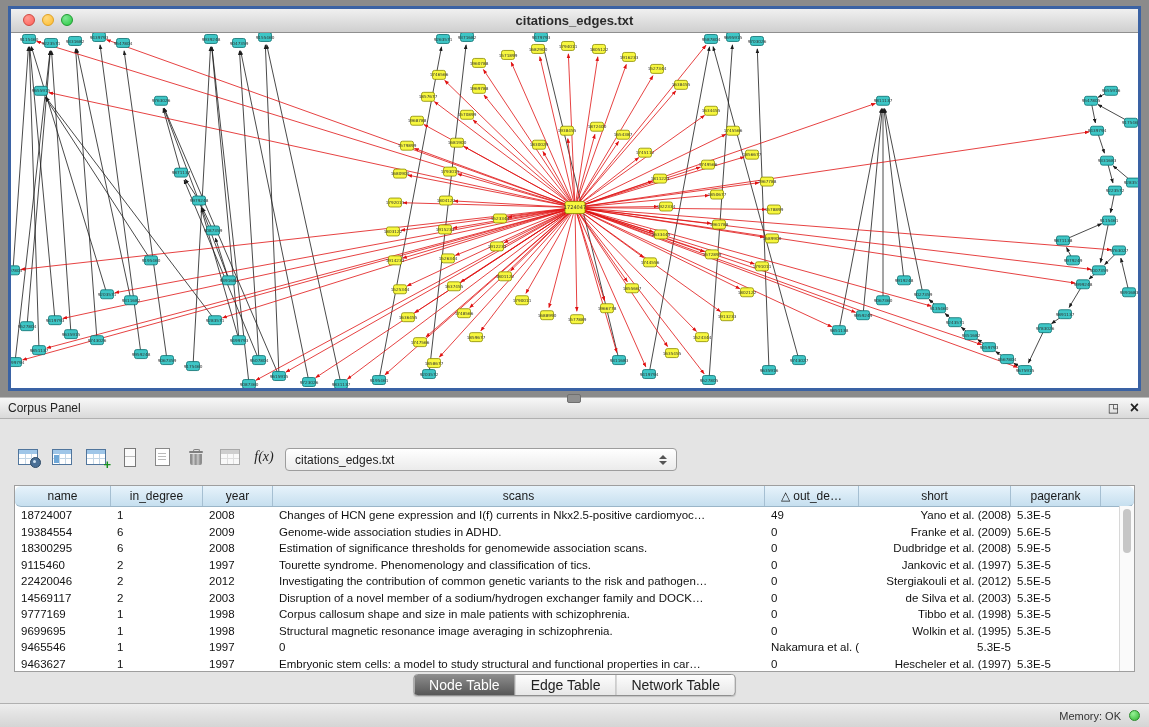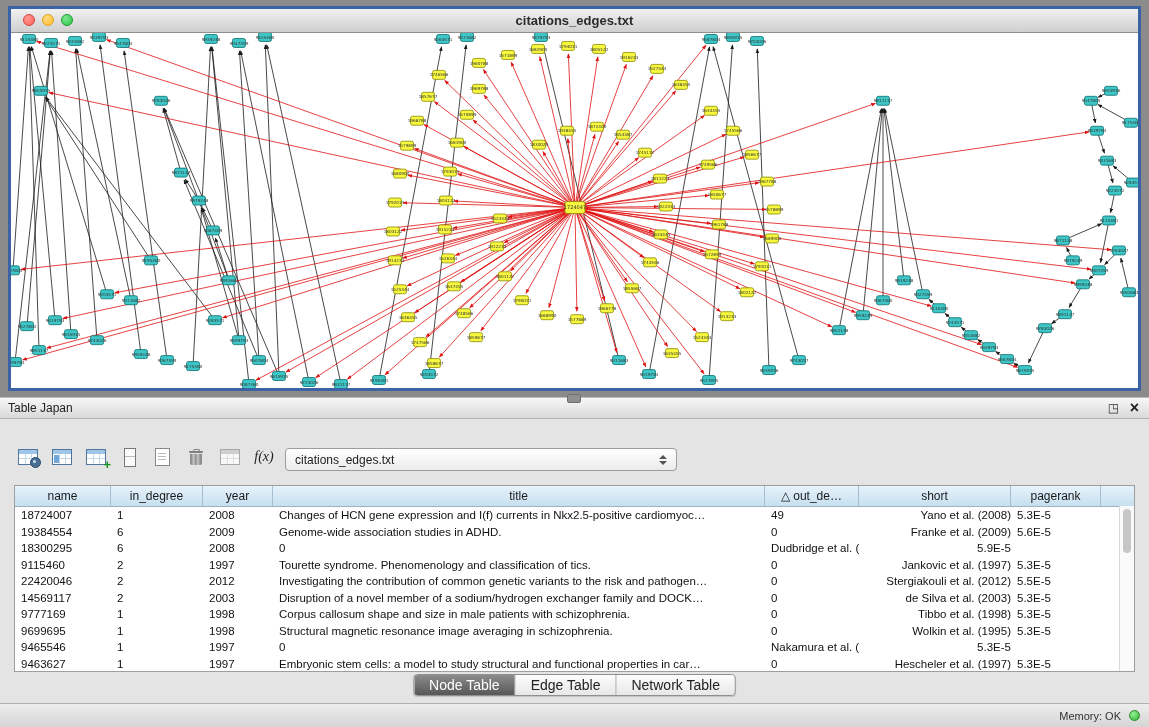--- a/index.html
+++ b/index.html
@@ -50,21 +50,21 @@
 
   .net-select{position:absolute;left:285px;top:51px;width:392px;height:23px;box-sizing:border-box;
       background:linear-gradient(#ffffff,#ebebeb);border:1px solid #9d9d9d;border-radius:4px;
       display:flex;align-items:center;padding:0 9px;font-size:12px;color:#222;}
   .updown{margin-left:auto;display:flex;flex-direction:column;gap:2px;}
   .updown .u{width:0;height:0;border-left:4px solid transparent;border-right:4px solid transparent;border-bottom:4px solid #555;}
   .updown .d{width:0;height:0;border-left:4px solid transparent;border-right:4px solid transparent;border-top:4px solid #555;}
 
   
   .table-wrap{position:absolute;left:14px;top:88px;width:1121px;height:187px;background:#fff;border:1px solid #9e9e9e;box-sizing:border-box;overflow:hidden;}
-  .thead{display:flex;height:20px;background:linear-gradient(#e7f3fb,#c6dfef);border-bottom:1px solid #9ab5c8;}
+  .thead{display:flex;height:20px;background:linear-gradient(#e7f3fb,#c6dfef);border-bottom:1px solid #9ab5c8;border-radius:6px;}
   .th{border-right:1px solid #a5bfd2;display:flex;align-items:center;justify-content:center;font-size:12px;color:#1a1a1a;box-sizing:border-box;gap:3px;white-space:nowrap;overflow:hidden;}
   .th.fill{flex:1;border-right:none;}
   .tbody .trow{display:flex;height:16.5px;font-size:11.5px;color:#111;align-items:center;}
   .td{box-sizing:border-box;padding-left:6px;white-space:nowrap;overflow:hidden;}
   .th:nth-child(1),.td:nth-child(1){width:96px;}
   .th:nth-child(2),.td:nth-child(2){width:92px;}
   .th:nth-child(3),.td:nth-child(3){width:70px;}
   .th:nth-child(4),.td:nth-child(4){width:492px;}
   .th:nth-child(5),.td:nth-child(5){width:94px;}
   .th:nth-child(6),.td:nth-child(6){width:152px;text-align:right;padding-left:0;}
@@ -807,21 +807,21 @@
           <rect x="-4.5" y="233.5" width="13" height="9" rx="2" fill="#3ec6c6" stroke="#0b6e6e" stroke-width="0.8"></rect>
           <text x="2" y="239.6" text-anchor="middle" font-size="4.2" font-family="&quot;DejaVu Sans&quot;,sans-serif" fill="#333">9507805</text>
         </g>
       </svg>
     </div>
 </div>
 
 <div class="bottom">
   <div class="panel-header">
     <span class="drag-dot"></span>
-    <span class="panel-title">Table Japan</span>
+    <span class="panel-title">Corpus Panel</span>
     <span class="panel-float">◳</span>
     <span class="panel-close">×</span>
   </div>
 
   <div class="tbi" style="left:14px">
       <span class="mt">
         <span class="gear"></span>
       </span>
     </div>
   <div class="tbi" style="left:48px">
@@ -867,21 +867,21 @@
         <span class="th">
           <span>name</span>
         </span>
         <span class="th">
           <span>in_degree</span>
         </span>
         <span class="th">
           <span>year</span>
         </span>
         <span class="th">
-          <span>title</span>
+          <span>scans</span>
         </span>
         <span class="th">
           <span>△</span>
           <span>out_de…</span>
         </span>
         <span class="th">
           <span>short</span>
         </span>
         <span class="th">
           <span>pagerank</span>
@@ -904,20 +904,21 @@
           <span class="td">2009</span>
           <span class="td">Genome-wide association studies in ADHD.</span>
           <span class="td">0</span>
           <span class="td">Franke et al. (2009)</span>
           <span class="td">5.6E-5</span>
         </div>
         <div class="trow">
           <span class="td">18300295</span>
           <span class="td">6</span>
           <span class="td">2008</span>
+          <span class="td">Estimation of significance thresholds for genomewide association scans.</span>
           <span class="td">0</span>
           <span class="td">Dudbridge et al. (2008)</span>
           <span class="td">5.9E-5</span>
         </div>
         <div class="trow">
           <span class="td">9115460</span>
           <span class="td">2</span>
           <span class="td">1997</span>
           <span class="td">Tourette syndrome. Phenomenology and classification of tics.</span>
           <span class="td">0</span>

